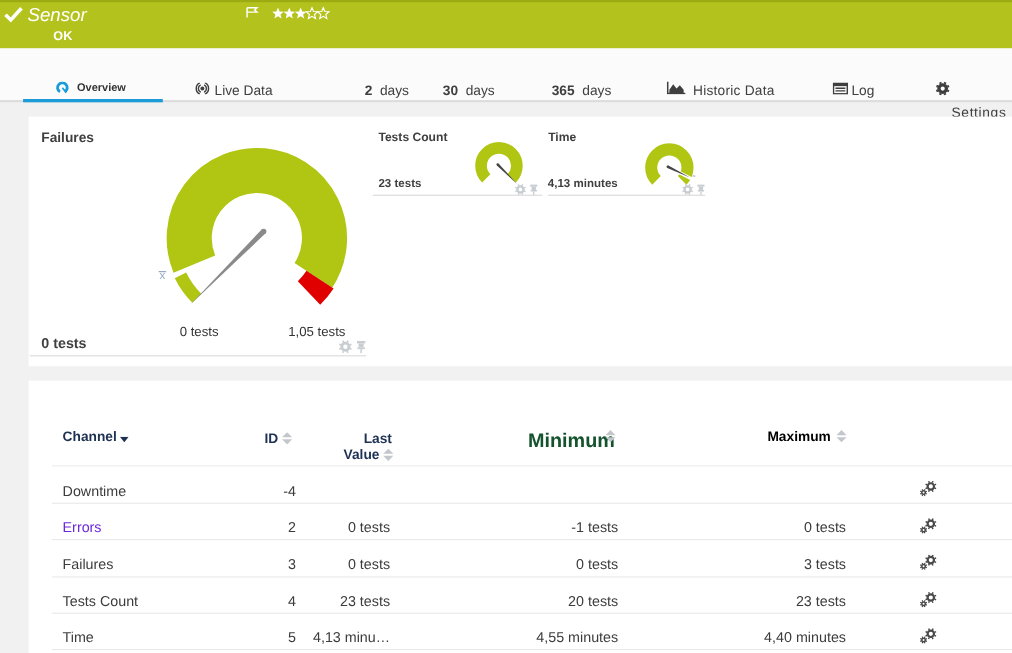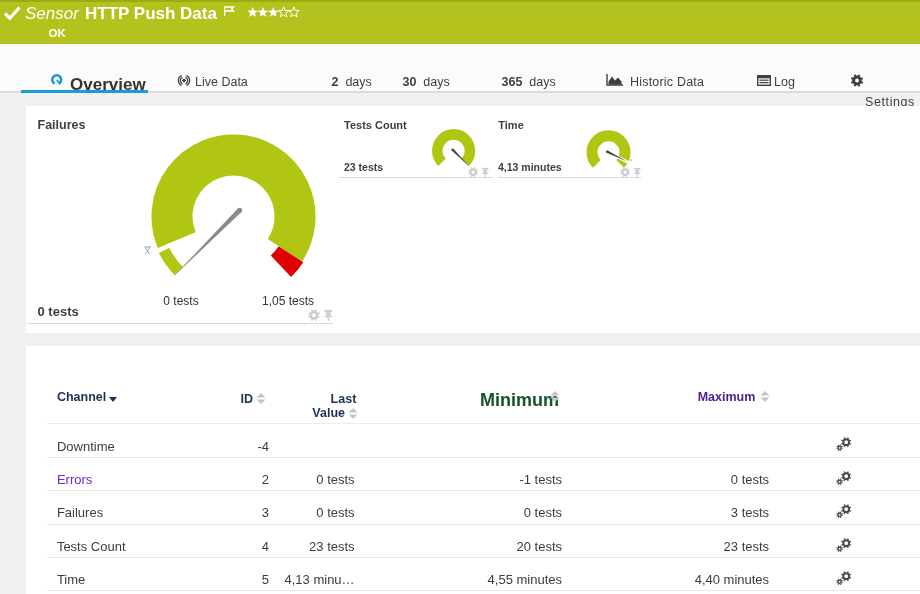--- a/index.html
+++ b/index.html
@@ -6,40 +6,39 @@
 .t{position:absolute;white-space:nowrap;}
 .r{text-align:right;}
 svg{font-family:"Liberation Sans",sans-serif;}
 </style></head><body>
 <div id="page">
 <div class="abs" style="left:0;top:0;width:920px;height:44px;background:#b4c21d;border-top:2px solid #9dab12;box-sizing:border-box;"></div>
 <svg class="abs" style="left:3px;top:6px" width="18" height="15" viewBox="0 0 18 15">
       <polyline points="2,7.5 6.8,12.2 16.5,1.5" fill="none" stroke="#fff" stroke-width="3.2"></polyline>
     </svg>
 <div class="t" style="left:25px;top:4px;font-size:17px;font-style:italic;color:#fff;">Sensor</div>
-<div class="t" style="left:85px;top:4px;font-size:17px;font-weight:bold;color:#fff;">HTTP Push Data</div>
 <svg class="abs" style="left:223px;top:6px" width="14" height="11" viewBox="0 0 14 11">
       <path d="M1.6 1 H10.6 L8.5 3 L10.6 5 H1.6" fill="none" stroke="#fff" stroke-width="1.3"></path>
       <line x1="1.6" y1="1" x2="1.6" y2="9.8" stroke="#fff" stroke-width="1.3"></line>
     </svg>
 <svg class="abs" style="left:247px;top:6px" width="54" height="13" viewBox="0 0 54 13">
       <polygon points="5.70,0.90 4.28,4.44 0.47,4.70 3.40,7.15 2.47,10.85 5.70,8.82 8.93,10.85 8.00,7.15 10.93,4.70 7.12,4.44" fill="#fff"></polygon>
       <polygon points="16.00,0.90 14.58,4.44 10.77,4.70 13.70,7.15 12.77,10.85 16.00,8.82 19.23,10.85 18.30,7.15 21.23,4.70 17.42,4.44" fill="#fff"></polygon>
       <polygon points="26.30,0.90 24.88,4.44 21.07,4.70 24.00,7.15 23.07,10.85 26.30,8.82 29.53,10.85 28.60,7.15 31.53,4.70 27.72,4.44" fill="#fff"></polygon>
       <polygon points="36.60,0.90 35.18,4.44 31.37,4.70 34.30,7.15 33.37,10.85 36.60,8.82 39.83,10.85 38.90,7.15 41.83,4.70 38.02,4.44" fill="none" stroke="#fff" stroke-width="1.0"></polygon>
       <polygon points="46.90,0.90 45.48,4.44 41.67,4.70 44.60,7.15 43.67,10.85 46.90,8.82 50.13,10.85 49.20,7.15 52.13,4.70 48.32,4.44" fill="none" stroke="#fff" stroke-width="1.0"></polygon>
     </svg>
 <div class="t" style="left:48.5px;top:27px;font-size:11.5px;font-weight:bold;color:#fff;text-align:center;">OK</div>
 <div class="abs" style="left:0;top:44px;width:920px;height:47px;background:#fbfbfb;border-bottom:2px solid #dcdcdc;"></div>
 <div class="abs" style="left:21px;top:90px;width:127px;height:3px;background:#1b9bd7;"></div>
 <svg class="abs" style="left:50px;top:74px" width="14" height="12" viewBox="0 0 14 12">
       <path d="M 4.50 9.51 A 4.40 4.40 0 1 1 8.90 9.51" fill="none" stroke="#1b9bd7" stroke-width="2.6"></path>
       <line x1="6.7" y1="5.7" x2="10.2" y2="10.2" stroke="#1b9bd7" stroke-width="1.5"></line>
     </svg>
-<div class="t" style="left:70px;top:75px;font-size:17px;font-weight:bold;color:#333;">Overview</div>
+<div class="t" style="left:70px;top:75px;font-size:10px;font-weight:bold;color:#333;">Overview</div>
 <svg class="abs" style="left:176px;top:75px" width="16" height="11" viewBox="0 0 16 11">
       <circle cx="8" cy="5.5" r="1.8" fill="#3f3f3f"></circle>
       <path d="M 6.44 2.15 A 3.70 3.70 0 0 0 6.44 8.85" fill="none" stroke="#3f3f3f" stroke-width="1.3"></path>
       <path d="M 5.63 0.42 A 5.60 5.60 0 0 0 5.63 10.58" fill="none" stroke="#3f3f3f" stroke-width="1.3"></path>
       <path d="M 9.56 8.85 A 3.70 3.70 0 0 0 9.56 2.15" fill="none" stroke="#3f3f3f" stroke-width="1.3"></path>
       <path d="M 10.37 10.58 A 5.60 5.60 0 0 0 10.37 0.42" fill="none" stroke="#3f3f3f" stroke-width="1.3"></path>
     </svg>
 <div class="t" style="left:195px;top:75px;font-size:12.5px;color:#3f3f3f;">Live Data</div>
 <div class="t" style="left:303.5px;top:75px;font-size:12.5px;color:#3f3f3f;margin-left:28px;"><b>2</b>&nbsp; days</div>
 <div class="t" style="left:402.5px;top:75px;font-size:12.5px;color:#3f3f3f;"><b>30</b>&nbsp; days</div>
@@ -166,21 +165,21 @@
 <div class="t r" style="left:290px;top:406.2px;width:55px;font-size:12.5px;font-weight:bold;color:#1d3152;">Value</div>
 <svg class="abs" style="left:348px;top:408px" width="10" height="11" viewBox="0 0 10 11">
       <polygon points="5,0 9.6,4.6 0.4,4.6" fill="#c3c7cd"></polygon>
       <polygon points="5,11 9.6,6.4 0.4,6.4" fill="#c3c7cd"></polygon>
     </svg>
 <div class="t r" style="left:480px;top:389.5px;width:65.8px;font-size:18px;font-weight:bold;color:#14532d;text-align:center;">Minimum</div>
 <svg class="abs" style="left:550.3px;top:390.8px" width="10" height="11" viewBox="0 0 10 11">
       <polygon points="5,0 9.6,4.6 0.4,4.6" fill="#c3c7cd"></polygon>
       <polygon points="5,11 9.6,6.4 0.4,6.4" fill="#c3c7cd"></polygon>
     </svg>
-<div class="t r" style="left:690px;top:389.5px;width:65.3px;font-size:12.5px;font-weight:bold;color:#4c1d95;">Maximum</div>
+<div class="t r" style="left:690px;top:389.5px;width:65.3px;font-size:12.5px;font-weight:bold;color:#000000;">Maximum</div>
 <svg class="abs" style="left:760.3px;top:390.8px" width="10" height="11" viewBox="0 0 10 11">
       <polygon points="5,0 9.6,4.6 0.4,4.6" fill="#c3c7cd"></polygon>
       <polygon points="5,11 9.6,6.4 0.4,6.4" fill="#c3c7cd"></polygon>
     </svg>
 <div class="abs" style="left:46.9px;top:423.2px;width:873.1px;height:1px;background:#ececec;"></div>
 <div class="t" style="left:56.9px;top:438.6px;font-size:13px;color:#3c3c3c;">Downtime</div>
 <div class="t r" style="left:220px;top:438.6px;width:49px;font-size:13px;color:#3c3c3c;">-4</div>
 <svg class="abs" style="left:836px;top:437.3px" width="16" height="15" viewBox="0 0 16 15">
       <circle cx="10.2" cy="5.2" r="2.90" fill="none" stroke="#4a4a4a" stroke-width="2.00"></circle>
       <line x1="13.54" y1="3.85" x2="15.02" y2="3.25" stroke="#4a4a4a" stroke-width="1.3"></line>

